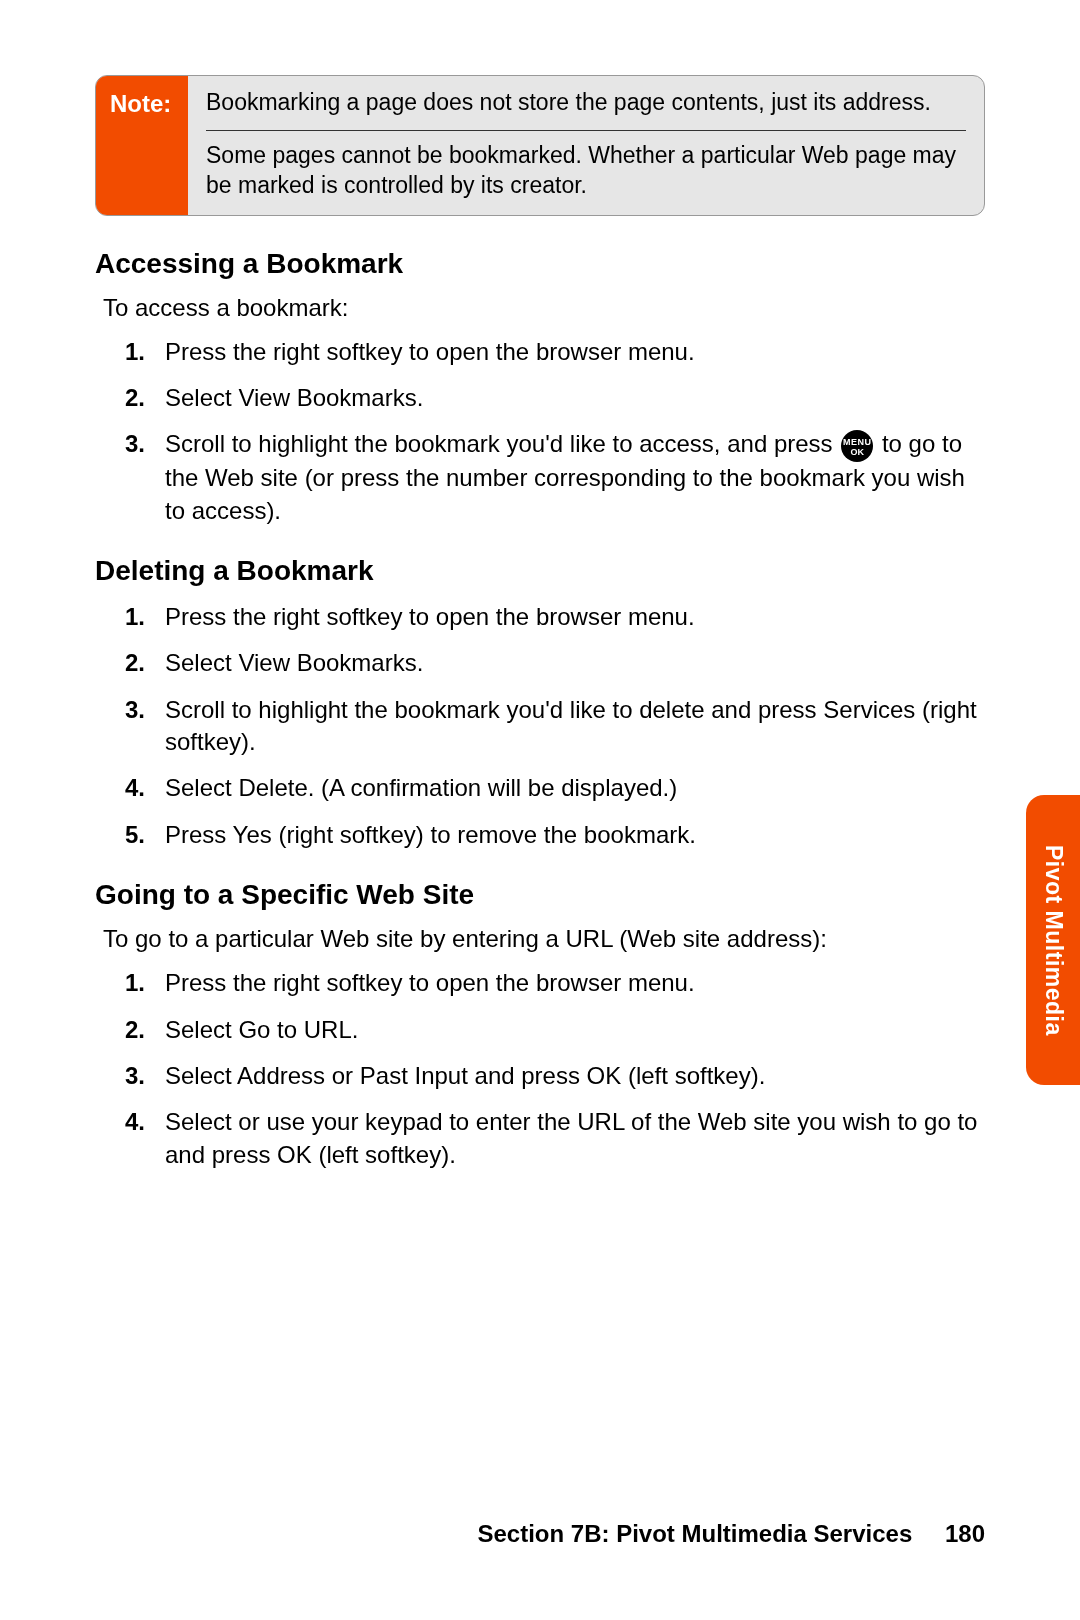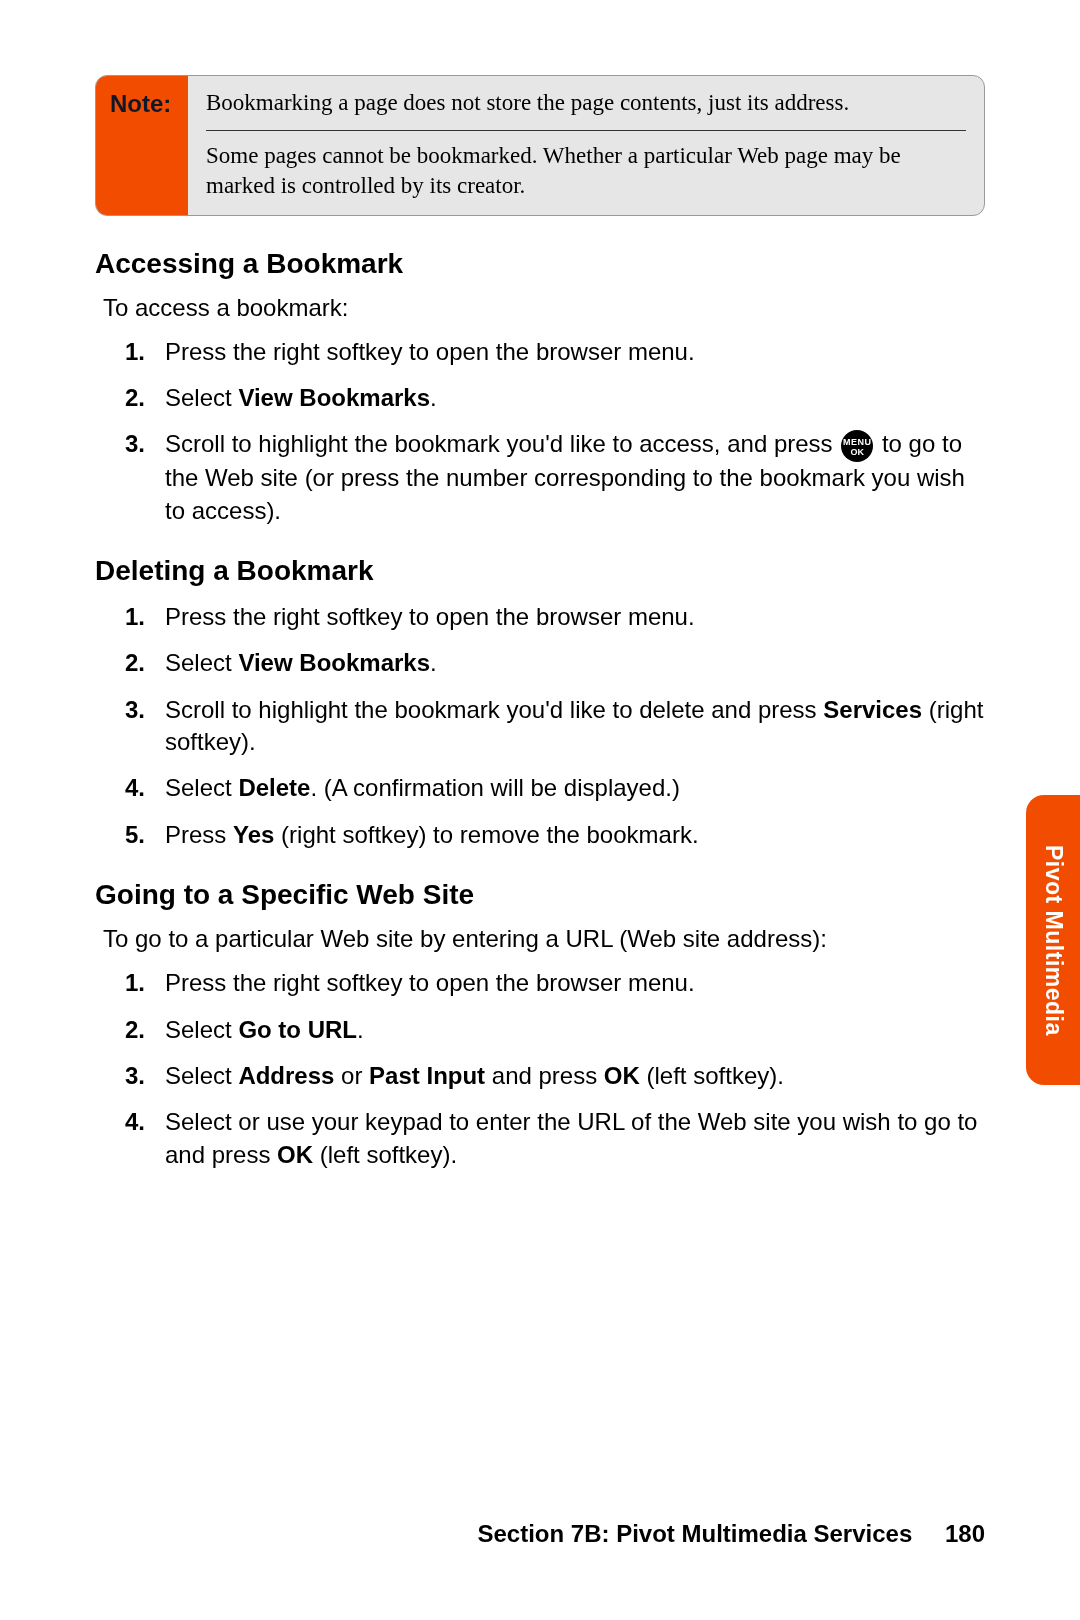--- a/index.html
+++ b/index.html
@@ -17,33 +17,32 @@
   .note-box {
     border: 1px solid #999;
     border-radius: 12px;
     overflow: hidden;
     display: flex;
     background: #e6e6e6;
     margin-bottom: 32px;
   }
   .note-label-cell {
     background: #f24c00;
-    color: #0f172a;
+    color: #ffffff;
     font-weight: bold;
     font-size: 24px;
     padding: 14px 14px 16px 14px;
     flex: 0 0 auto;
     width: 92px;
   }
   .note-content-cell {
     padding: 12px 18px 14px 18px;
     flex: 1 1 auto;
     font-size: 23px;
     line-height: 1.3;
-    font-family: Liberation Serif, serif;
   }
   .note-divider {
     border: none;
     border-top: 1px solid #333;
     margin: 12px 0 10px 0;
   }
   h2.section-heading {
     font-size: 28px;
     font-weight: bold;
     margin: 16px 0 14px 0;
@@ -108,21 +107,21 @@
     letter-spacing: 0.5px;
   }
   .footer {
     position: absolute;
     bottom: 72px;
     right: 95px;
     font-size: 24px;
   }
   .footer .section-label { font-weight: bold; }
   .footer .page-num { font-weight: bold; margin-left: 26px; }
-  b { font-weight: bold; }
+  b { font-weight: normal; }
 </style>
 </head>
 <body>
 
 <div class="page">
 
   <div class="note-box">
     <div class="note-label-cell">Note:</div>
     <div class="note-content-cell">
       <div>Bookmarking a page does not store the page contents, just its address.</div>

